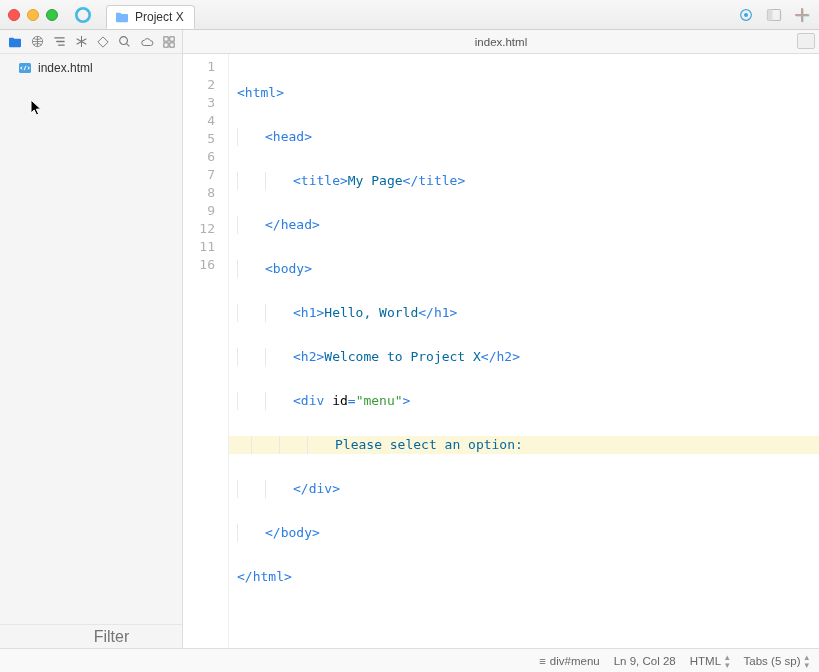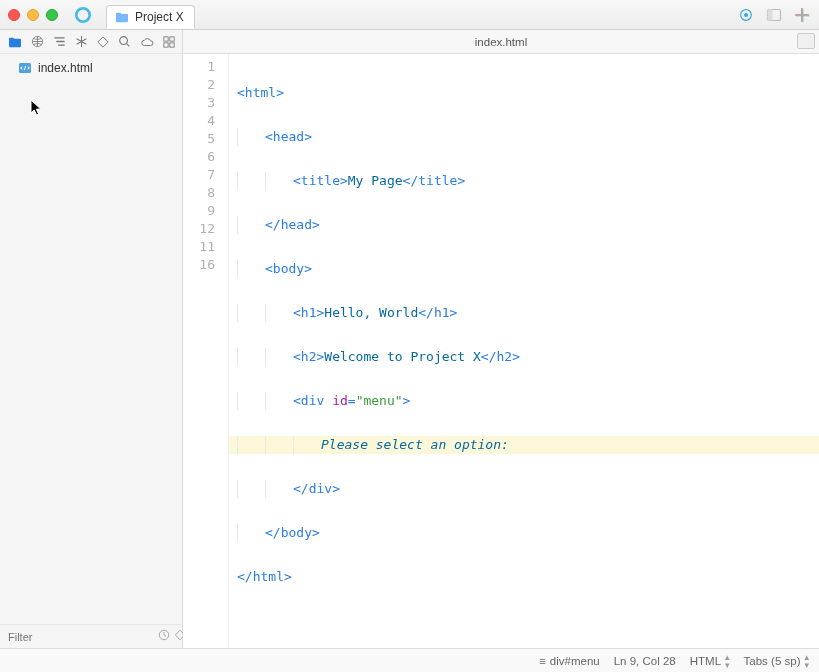--- a/index.html
+++ b/index.html
@@ -107,24 +107,25 @@
     border-top:1px solid #e5e5e5;
     display:flex;
     align-items:center;
     padding:0 4px;
     gap:4px;
   }
   .filter-input {
     flex:1;
     border:none;
     background:transparent;
-    font-size:11px;
+    font-size:16px;
     padding:2px 4px;
     color:#666;
     outline:none;
+    text-align:center;
   }
   .filter-icons { display:flex; gap:4px; color:#999;}
 
   
   .editor-wrap {
     flex:1;
     display:flex;
     flex-direction:column;
     min-width:0;
   }
@@ -168,23 +169,23 @@
     width:8px;
     border-right:1px solid #eee;
     background:#fff;
   }
   .code {
     flex:1;
     padding:4px 0 4px 8px;
     white-space:pre;
   }
   .code .row { height:18px; display:block;margin-top:26px; }
-  .code .row.hl { background:#fdf7d9; margin-left:-8px; padding-left:8px;font-style:italic;}
+  .code .row.hl { background:#fdf7d9; margin-left:-8px; padding-left:22px;}
   .tag { color:#2a7de1; }
-  .attr { color:#a21caf; }
+  .attr { color:#000000; }
   .str { color:#3a9c3a; }
   .txt { color:#0369a1; }
   .indent { display:inline-block; border-left:1px solid #e8e8e8; width:28px; height:18px; vertical-align:top;}
 
   
   .statusbar {
     height:24px;
     border-top:1px solid #ddd;
     background:#f9f9f9;
     display:flex;

